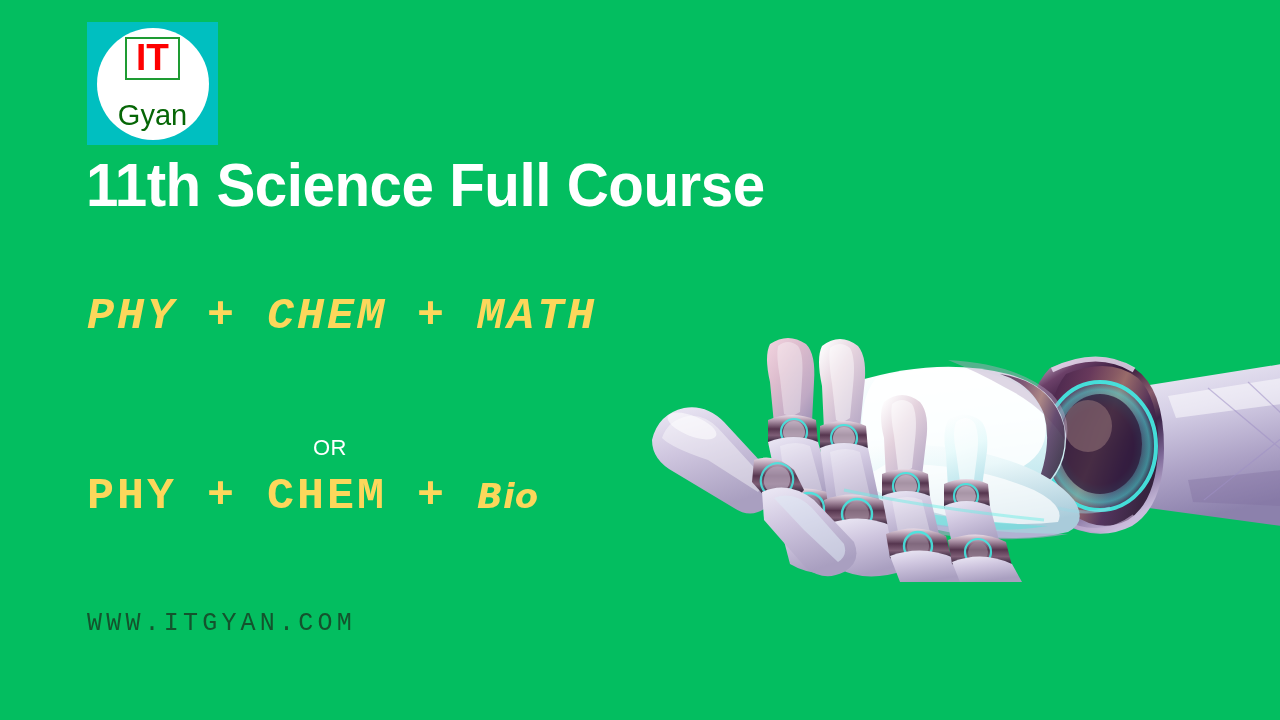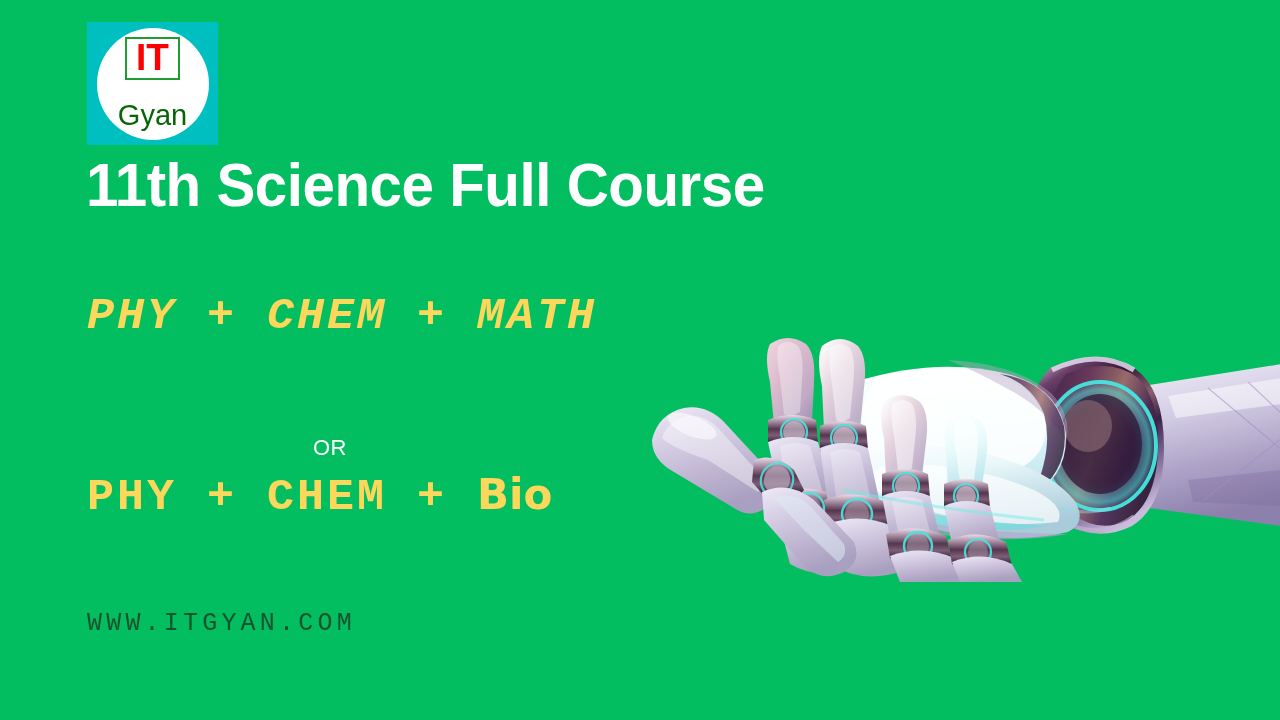--- a/index.html
+++ b/index.html
@@ -98,21 +98,22 @@
     font-style: italic;
   }
   #combo-bio {
     left: 87px;
     top: 474px;
   }
   #combo-bio .bio-word {
     font-family: "DejaVu Sans", sans-serif;
     font-weight: bold;
     letter-spacing: 0px;
-    font-size: 42px;
+    font-size: 34px;
+    font-style: italic;
   }
   #or-text {
     position: absolute;
     left: 313px;
     top: 389px;
     font-family: "Liberation Sans", sans-serif;
     font-weight: normal;
     font-size: 22px;
     color: #ffffff;
     letter-spacing: 0.5px;

